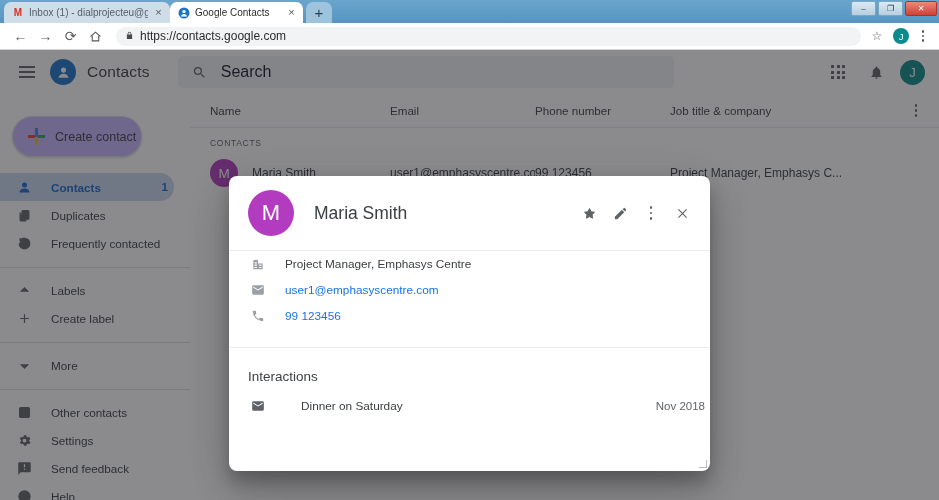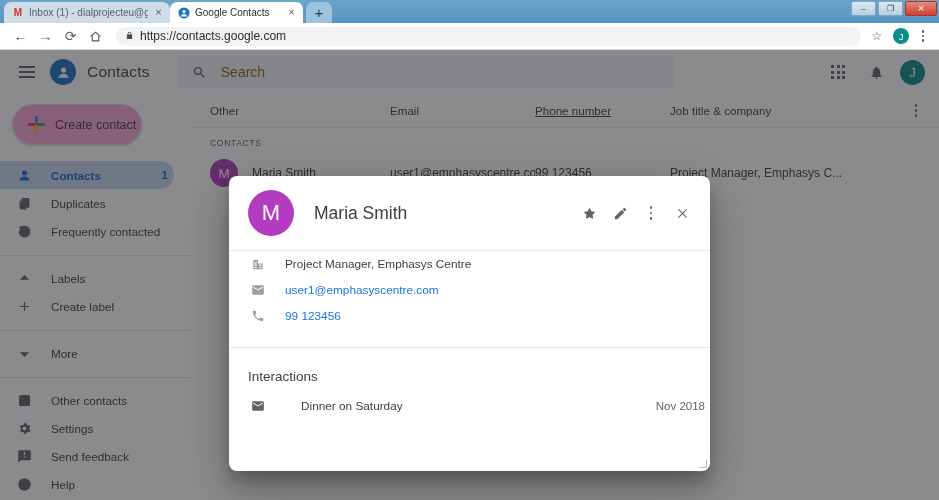--- a/index.html
+++ b/index.html
@@ -182,21 +182,21 @@
     width: 496px;
     height: 32px;
     background: #f1f3f4;
     border-radius: 5px;
     display: flex; align-items: center;
     gap: 14px;
     padding: 0 14px;
     cursor: text;
   }
   .searchbar svg { width: 15px; height: 15px; fill: #5f6368; flex: 0 0 15px; }
-  .search-ph { font-size: 14px; color: #a16207; }
+  .search-ph { font-size: 16px; color: #0f172a; }
 
   .gheader-right {
     margin-left: auto;
     display: flex; align-items: center; gap: 10px;
     padding-right: 4px;
   }
   .icon-btn {
     width: 28px; height: 28px;
     display: flex; align-items: center; justify-content: center;
     cursor: pointer;
@@ -214,26 +214,26 @@
 
   .body-wrap { display: flex; height: 406px; }
 
   
   .sidebar {
     width: 190px;
     flex: 0 0 190px;
     padding-top: 6px;
   }
   .create-contact {
-    margin: 4px 0 0 12px;
+    margin: 16px 0 0 12px;
     height: 41px;
     width: 130px;
     border: 1px solid #dadce0;
     border-radius: 22px;
-    background: #f9a8d4;
+    background: #c4b5fd;
     display: flex; align-items: center;
     gap: 10px;
     padding: 0 15px;
     box-shadow: 0 1px 2px rgba(60,64,67,.22);
     cursor: pointer;
   }
   .plus-color { position: relative; width: 17px; height: 17px; flex: 0 0 17px;}
   .plus-color .h { position: absolute; left: 0; top: 7px; width: 17px; height: 3.2px; }
   .plus-color .v { position: absolute; top: 0; left: 7px; width: 3.2px; height: 17px; }
   .plus-color .h1 { background: #ea4335; width: 8.5px; }
@@ -272,21 +272,21 @@
     display: flex;
     align-items: center;
     height: 34px;
     font-size: 11.6px;
     color: #3c4043;
     border-bottom: 1px solid #e8eaed;
     padding-right: 12px;
   }
   .col-name { width: 200px; padding-left: 20px; }
   .col-email { width: 145px; }
-  .col-phone { width: 135px; text-decoration: underline; }
+  .col-phone { width: 135px; }
   .col-job { flex: 1 1 auto; }
   .col-more { width: 22px; display: flex; flex-direction: column; align-items: center; gap: 2.2px; cursor: pointer;}
   .col-more i { width: 2.6px; height: 2.6px; background: #5f6368; border-radius: 50%; display: block;}
 
   .group-label {
     font-size: 8.5px;
     color: #5f6368;
     letter-spacing: .7px;
     padding: 10px 0 4px 20px;
   }
@@ -631,21 +631,21 @@
           </div>
           <div class="nav-item">
             
             
           </div>
         </div>
       </div>
 
       <div class="main">
         <div class="table-head">
-          <div class="col-name">Other</div>
+          <div class="col-name">Name</div>
           <div class="col-email">Email</div>
           <div class="col-phone">Phone number</div>
           <div class="col-job">Job title &amp; company</div>
           <div class="col-more">
               <i></i>
               <i></i>
               <i></i>
             </div>
         </div>
 

